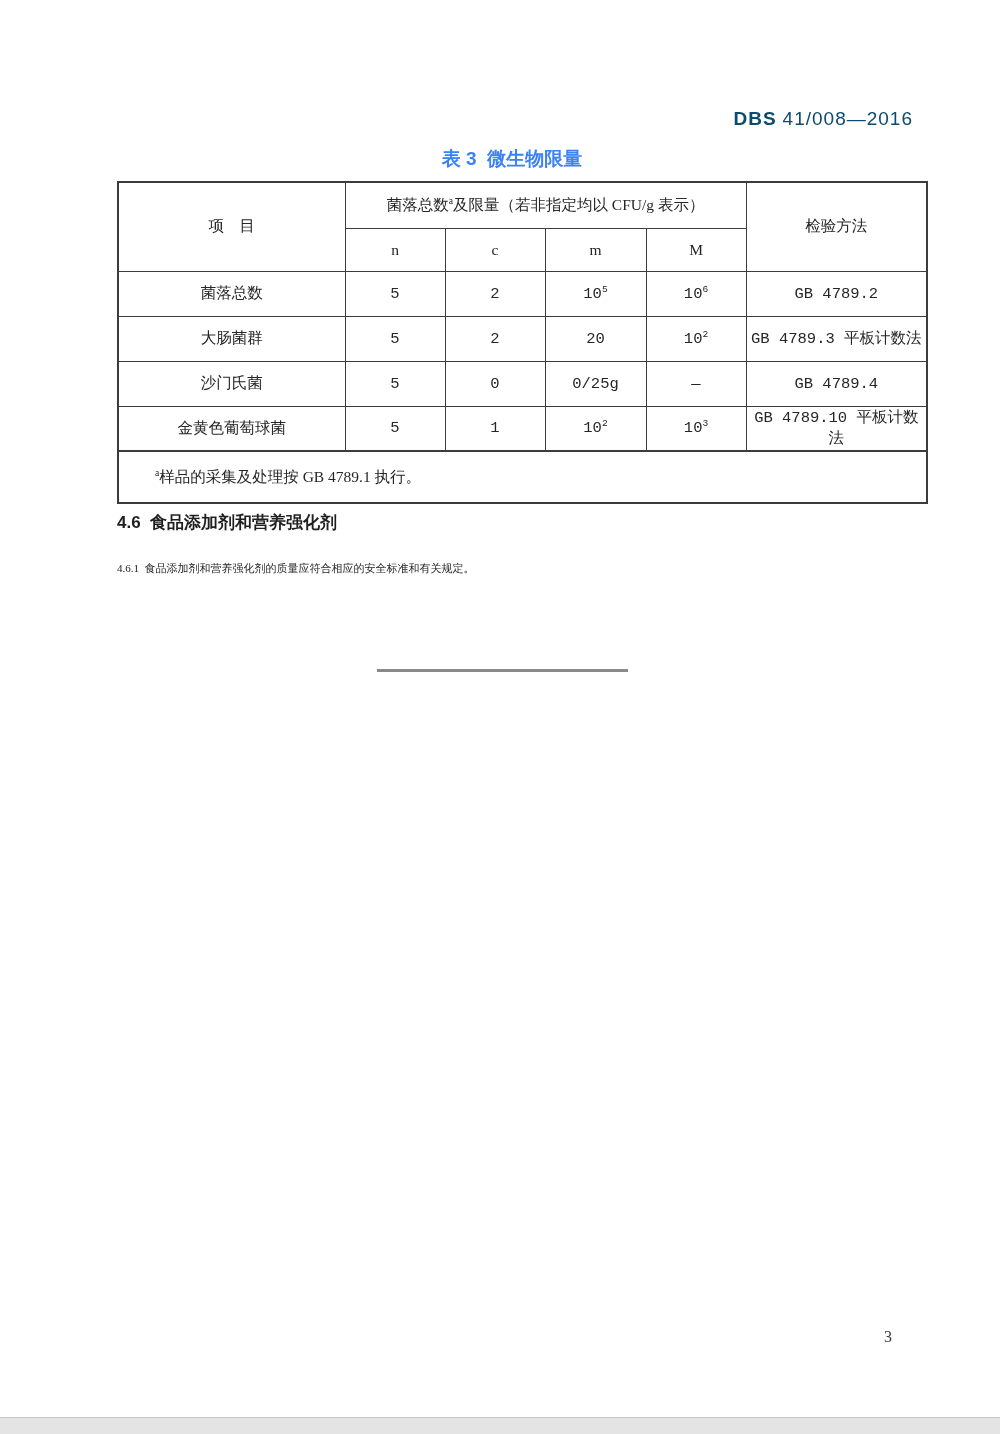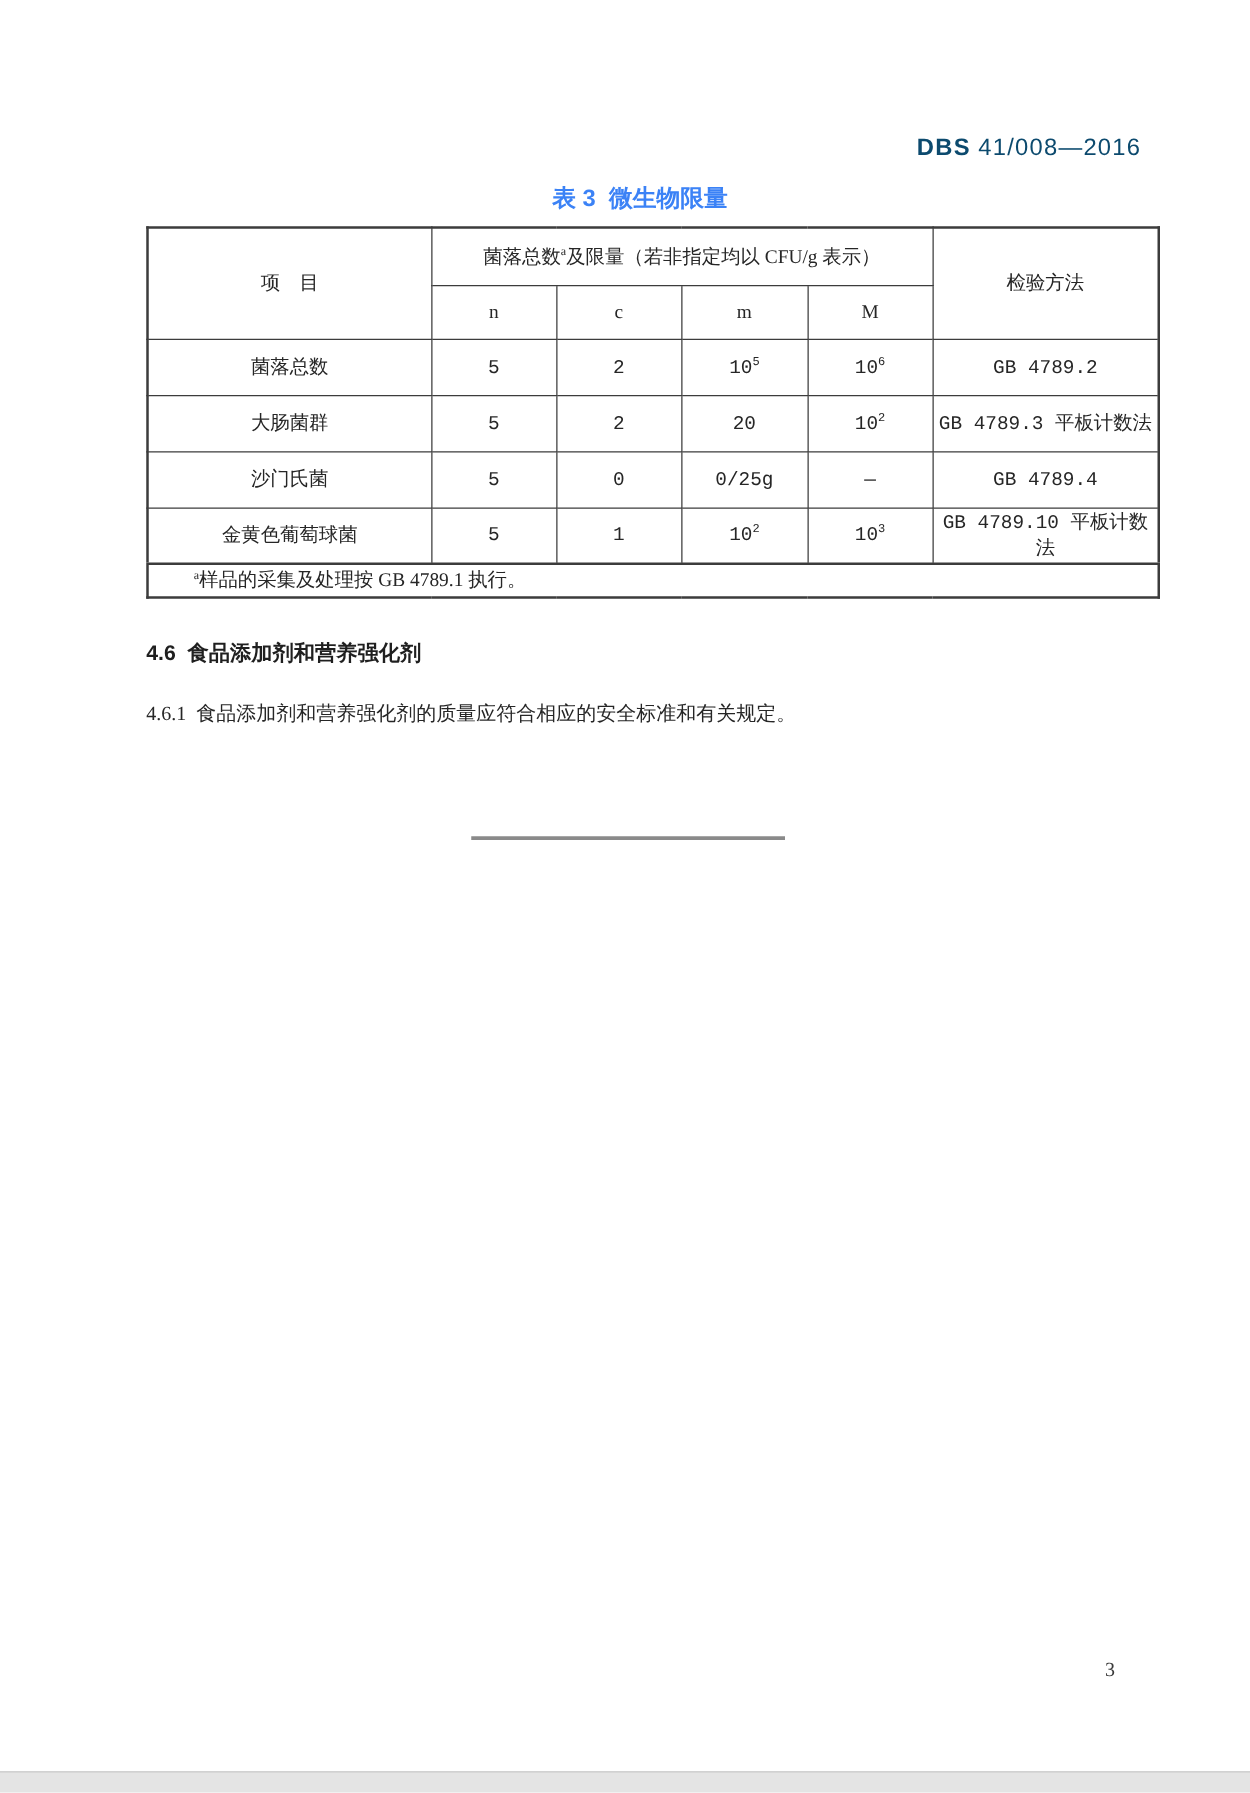--- a/index.html
+++ b/index.html
@@ -63,21 +63,21 @@
   table.limits th, table.limits td {
     border: 1px solid #3c3c3c;
     text-align: center;
     vertical-align: middle;
     font-weight: normal;
     padding: 0;
   }
   tr.hrow1 { height: 46px; }
   tr.hrow2 { height: 43px; }
   tr.drow  { height: 45px; font-family: Liberation Mono, monospace; }
-  tr.frow  { height: 27px; }
+  tr.frow  { height: 52px; }
   td.item-col { text-align: left; padding-left: 18px; }
   th.item-head { white-space: pre; }
   tr.frow td {
     border-top: 2px solid #3c3c3c;
     text-align: left;
     padding-left: 36px;
   }
   sup { font-size: 0.62em; line-height: 0; }
 
   .heading-46 {
@@ -85,21 +85,21 @@
     top: 511px; left: 117px;
     font-family: "Liberation Sans", "DejaVu Sans", sans-serif;
     font-weight: 700;
     font-size: 17px;
     color: #1f1f1f;
     white-space: pre;
   }
   .clause {
     position: absolute;
     left: 117px;
-    font-size: 16px;
+    font-size: 11px;
     white-space: pre;
     color: #262626;
   }
   .clause-461 { top: 561px; }
   .clause-462 { top: 591px; }
 
   .end-divider {
     position: absolute;
     top: 669px; left: 377px;
     width: 251px; height: 3px;

